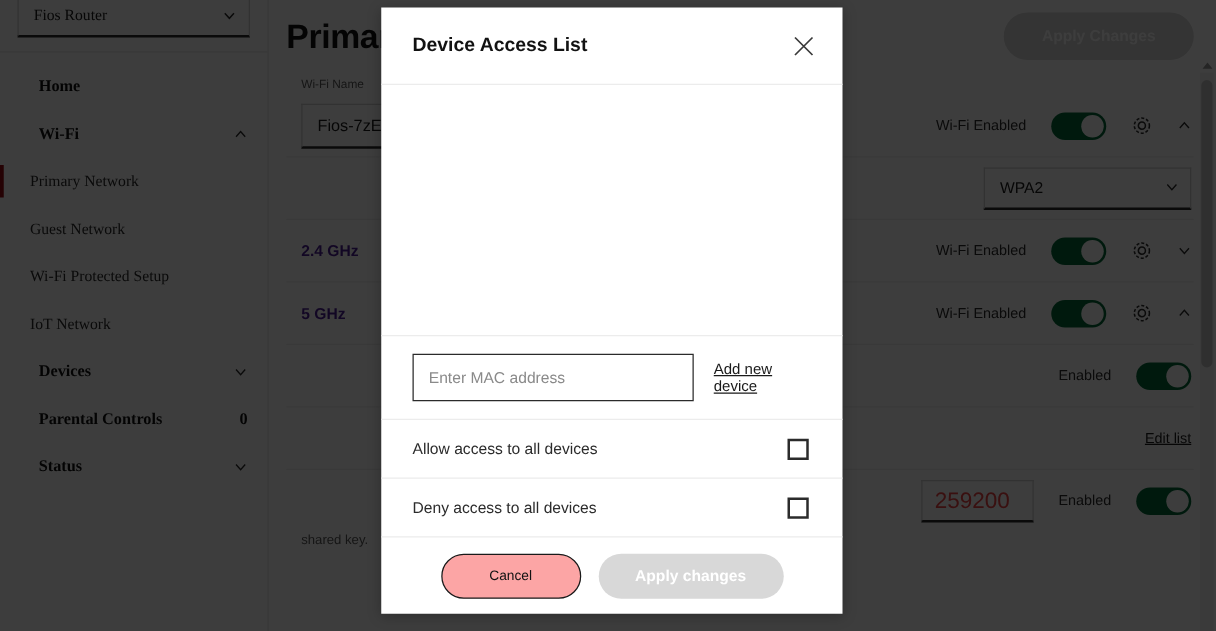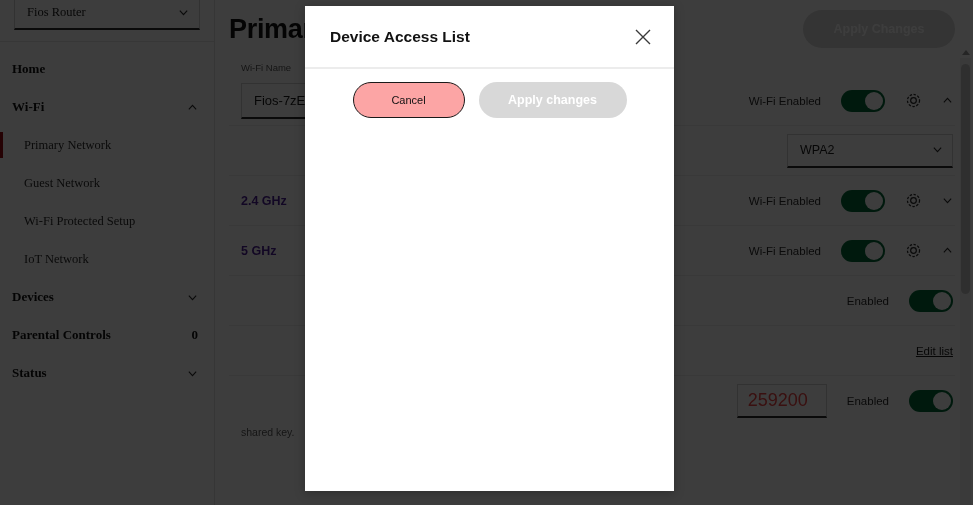--- a/index.html
+++ b/index.html
@@ -36,21 +36,21 @@
     position: absolute; right: 10px; top: 50%;
     width: 11px; height: 11px; margin-top: -6px;
   }
   .sidebar-divider { height: 1px; background: #e6e6e6; margin: 11px 0 0 0; }
 
   .nav { padding-top: 8px; }
   .nav-item {
     position: relative;
     display: flex; align-items: center; justify-content: space-between;
     height: 38px;
-    padding: 0 16px 0 12px;
+    padding: 0 16px 0 31px;
     font-size: 13px;
     font-weight: bold;
     color: #121212;
     cursor: pointer;
   }
   .nav-item .count { font-size: 13px; font-weight: bold; color: #121212; }
   .nav-sub {
     position: relative;
     display: flex; align-items: center;
     height: 38px;
@@ -416,20 +416,38 @@
 
   <div class="modal">
 
     <div class="modal-header">
       <div class="modal-title">Device Access List</div>
       <svg class="close-x" viewBox="0 0 20 20">
         <path d="M3 3 L17 17 M17 3 L3 17" fill="none" stroke="#3a3a3a" stroke-width="1.4"></path>
       </svg>
     </div>
 
+    <div class="modal-body">
+      <div class="modal-empty"></div>
+
+      <div class="mac-row">
+        <div class="mac-input">Enter MAC address</div>
+        <span class="mac-link">Add new device</span>
+      </div>
+
+      <div class="check-row">
+        <span class="check-label">Allow access to all devices</span>
+        <div class="checkbox"></div>
+      </div>
+
+      <div class="check-row">
+        <span class="check-label">Deny access to all devices</span>
+        <div class="checkbox"></div>
+      </div>
+    </div>
 
     <div class="modal-footer">
       <div class="btn-cancel">Cancel</div>
       <div class="btn-apply">Apply changes</div>
     </div>
   </div>
 
 </div>
 
 </body></html>

